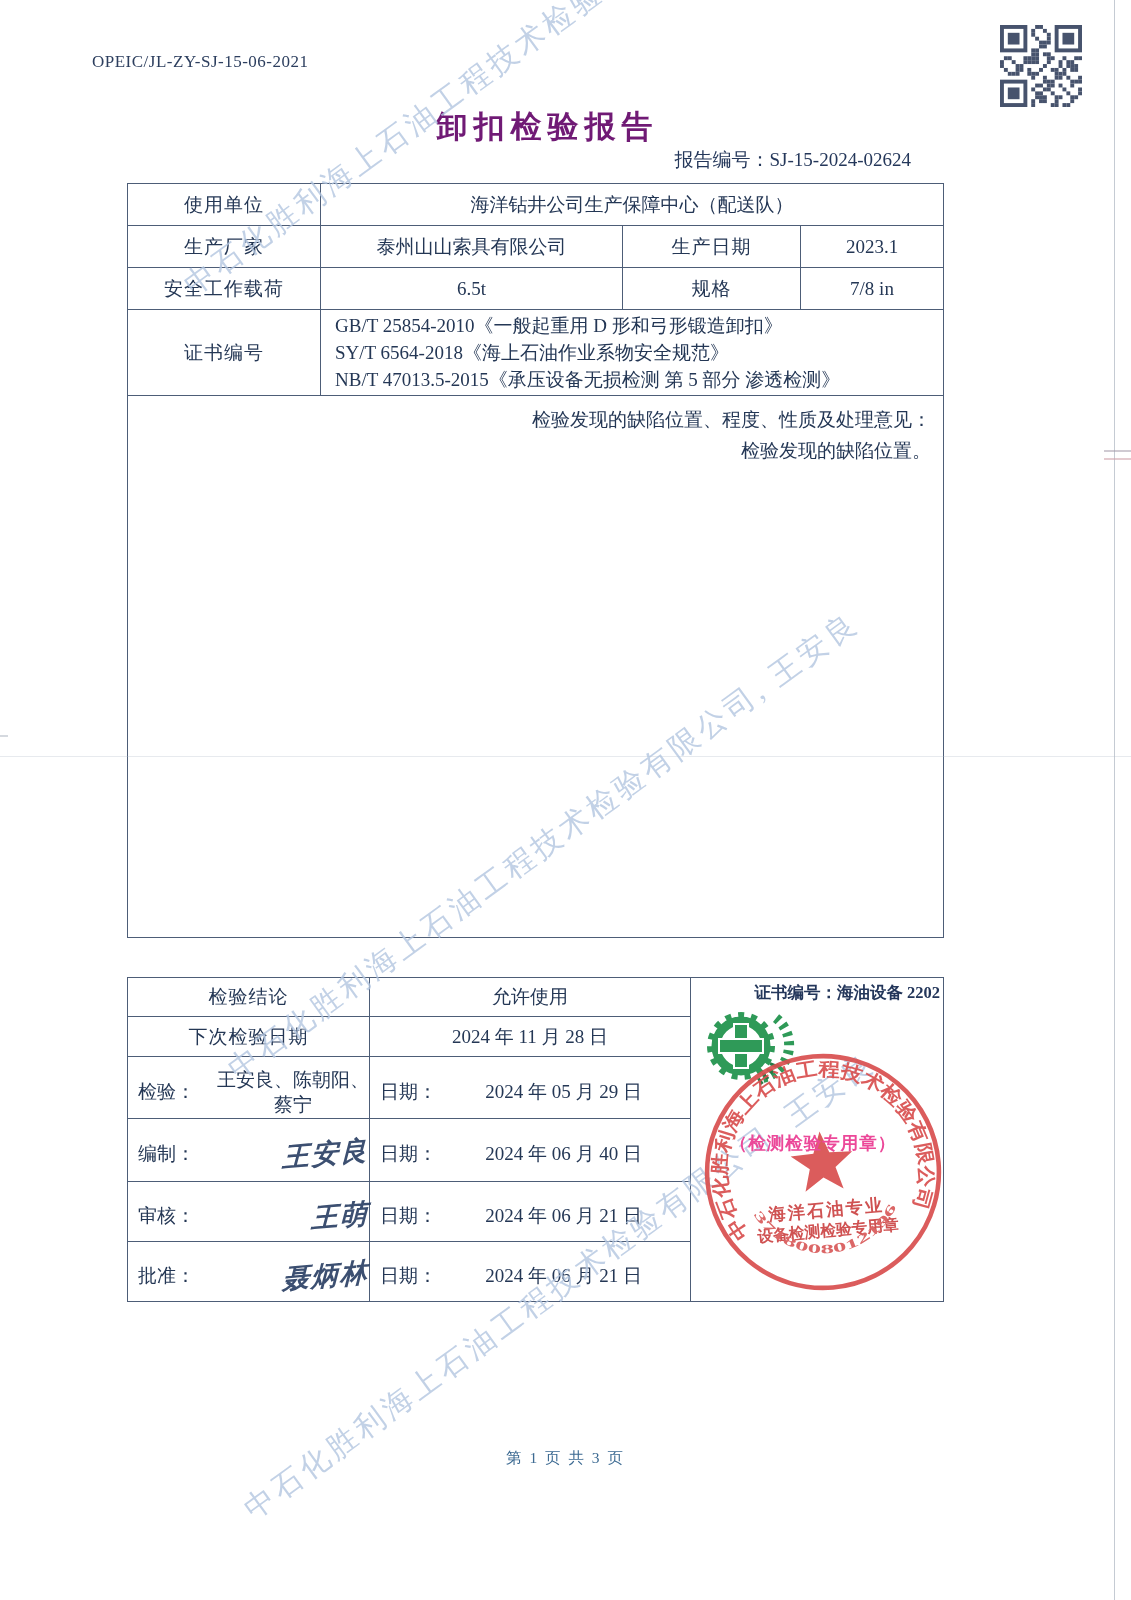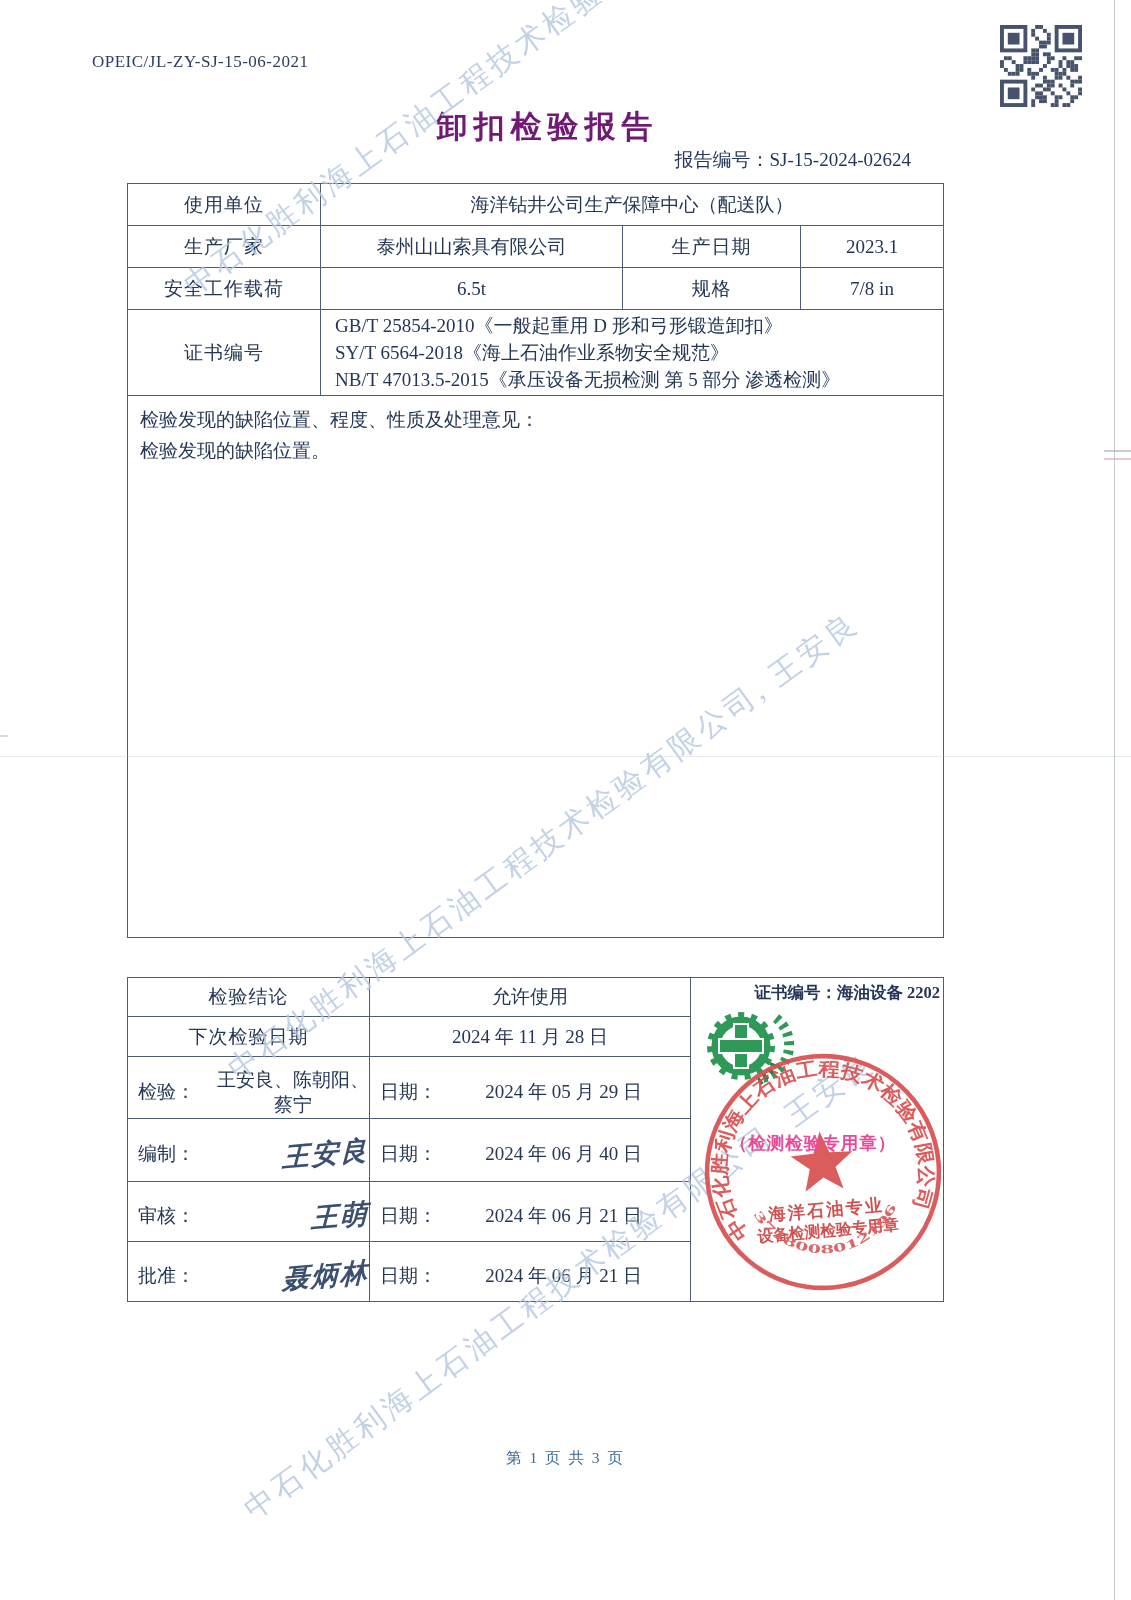--- a/index.html
+++ b/index.html
@@ -34,21 +34,21 @@
   .tbl { position:absolute; left:127px; width:816px; }
   .tblA { top:183px;padding-left:24px; }
   .tblB { top:977px; }
   td {
     border:1.7px solid #4d5d77; font-size:19px; color:#243755;
     text-align:center; vertical-align:middle; overflow:visible;
   }
   .lbl { letter-spacing:1px; }
   .left { text-align:left; padding-left:14px; }
   .basis-lines div { line-height:27px; text-align:left; }
-  .defect-cell { vertical-align:top; text-align:left; padding:8px 12px; line-height:31px; }
+  .defect-cell { vertical-align:top; text-align:right; padding:8px 12px; line-height:31px; }
 
   
   .sigrow-cell { padding:0; }
   .flexcell { display:flex; align-items:center; height:100%;margin-top:8px; }
   .role { flex:0 0 auto; padding-left:10px; }
   .namebox { flex:1; display:flex; justify-content:flex-end; align-items:center; }
   .namebox .nm { max-width:152px; line-height:25px; }
   .datebox { flex:1; display:flex; justify-content:center; align-items:center; }
   .sig {
     display:inline-block; font-size:27px; font-style:italic;

